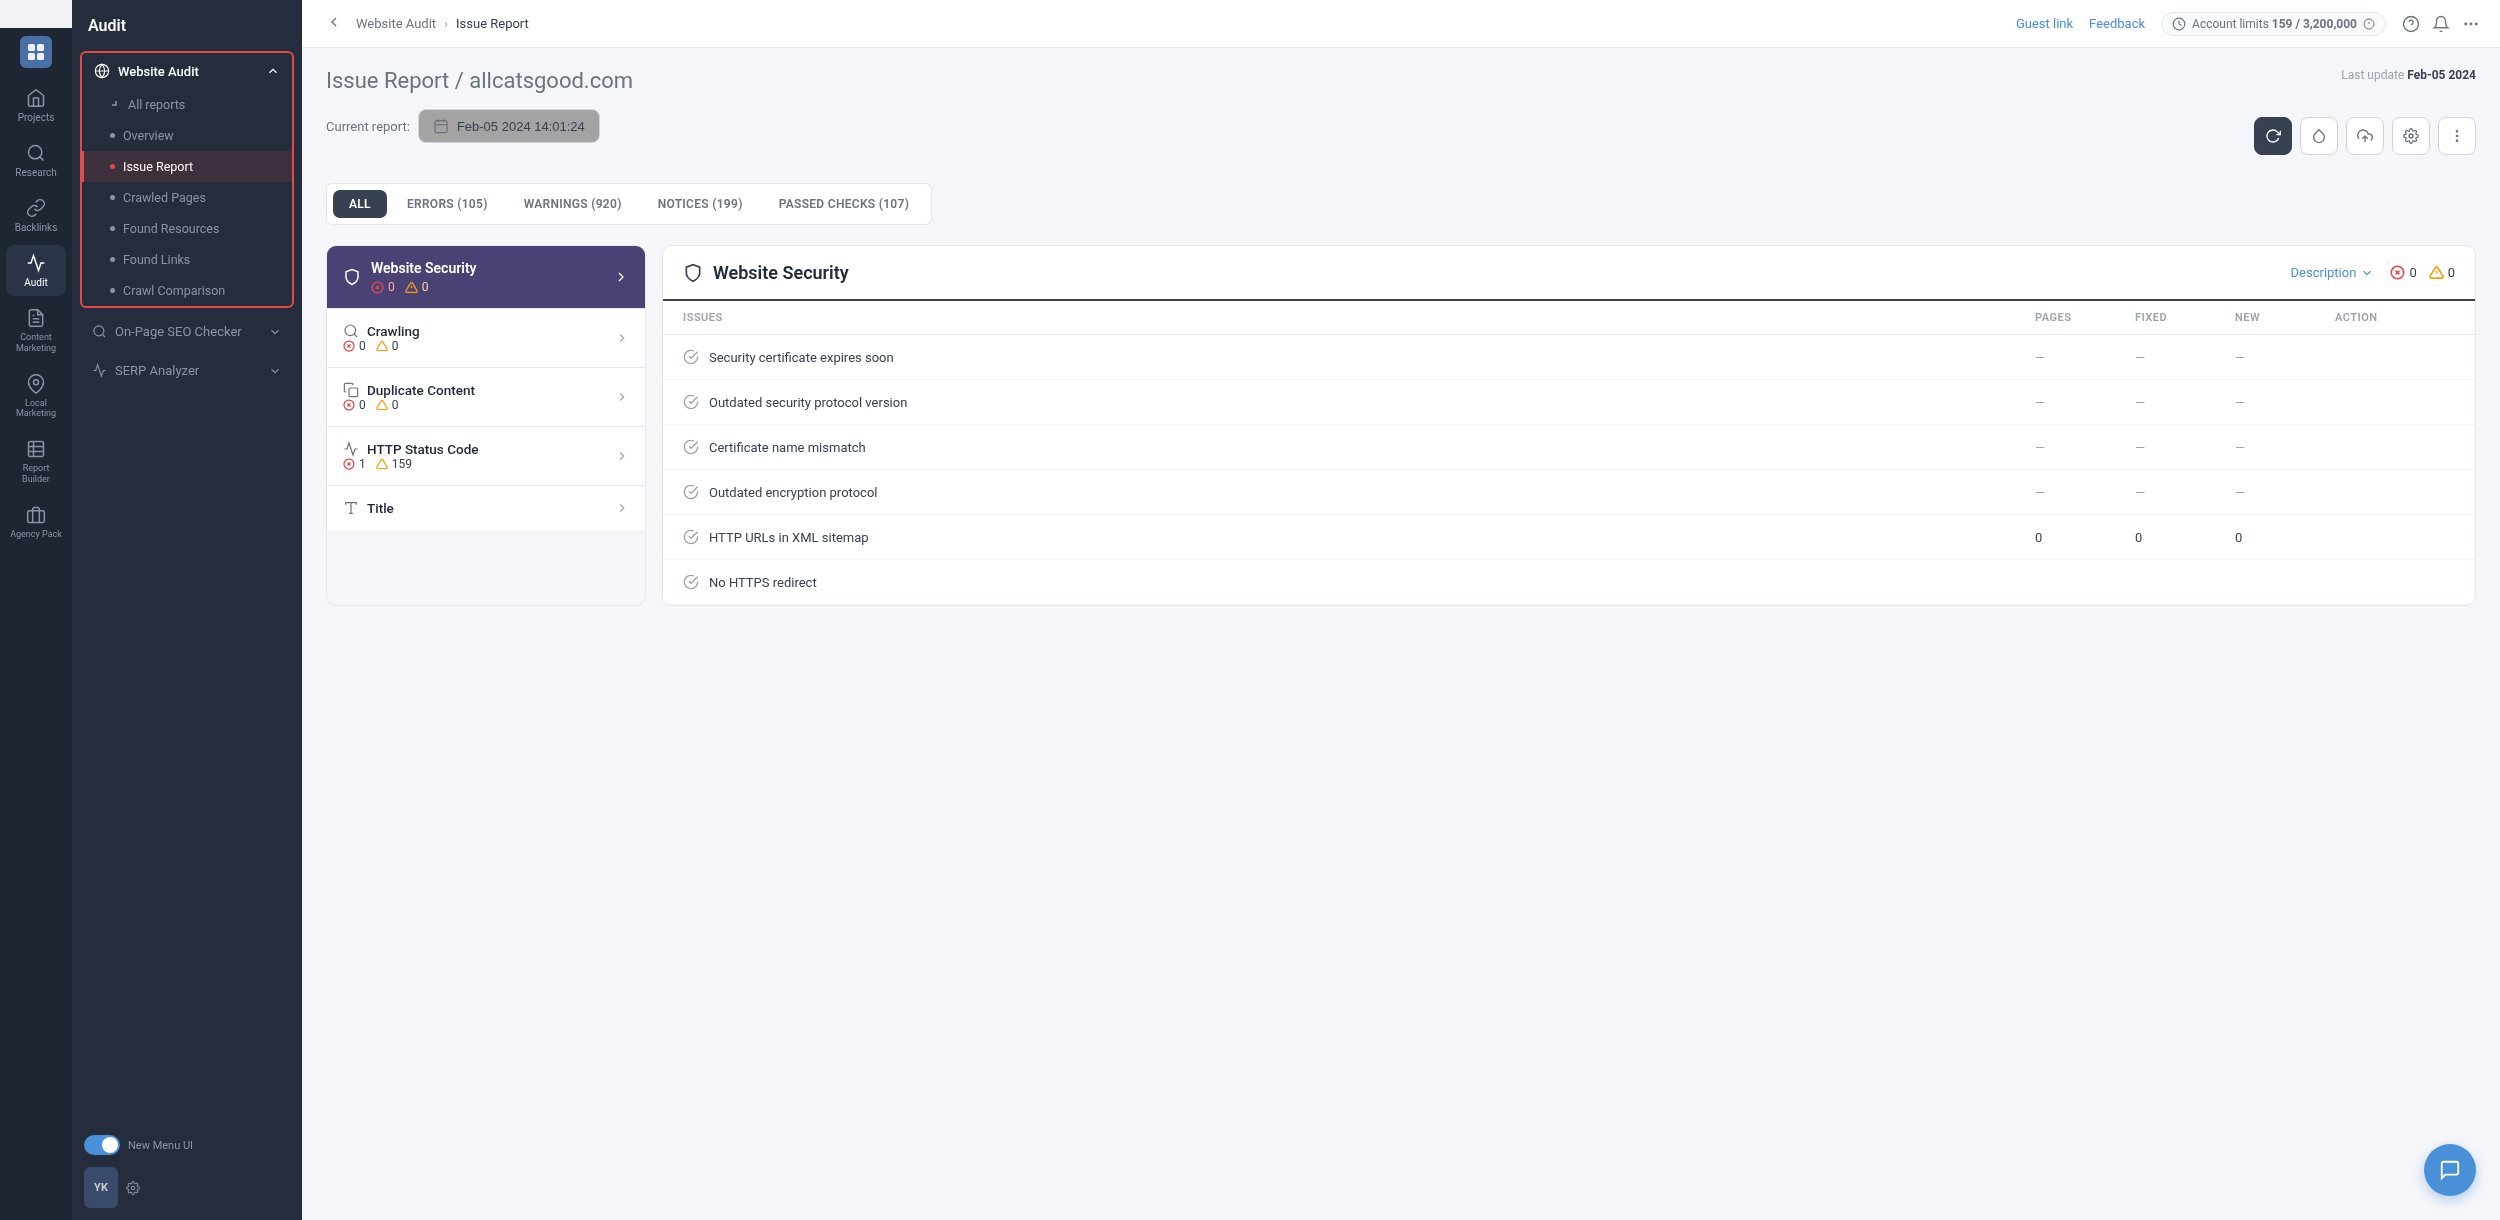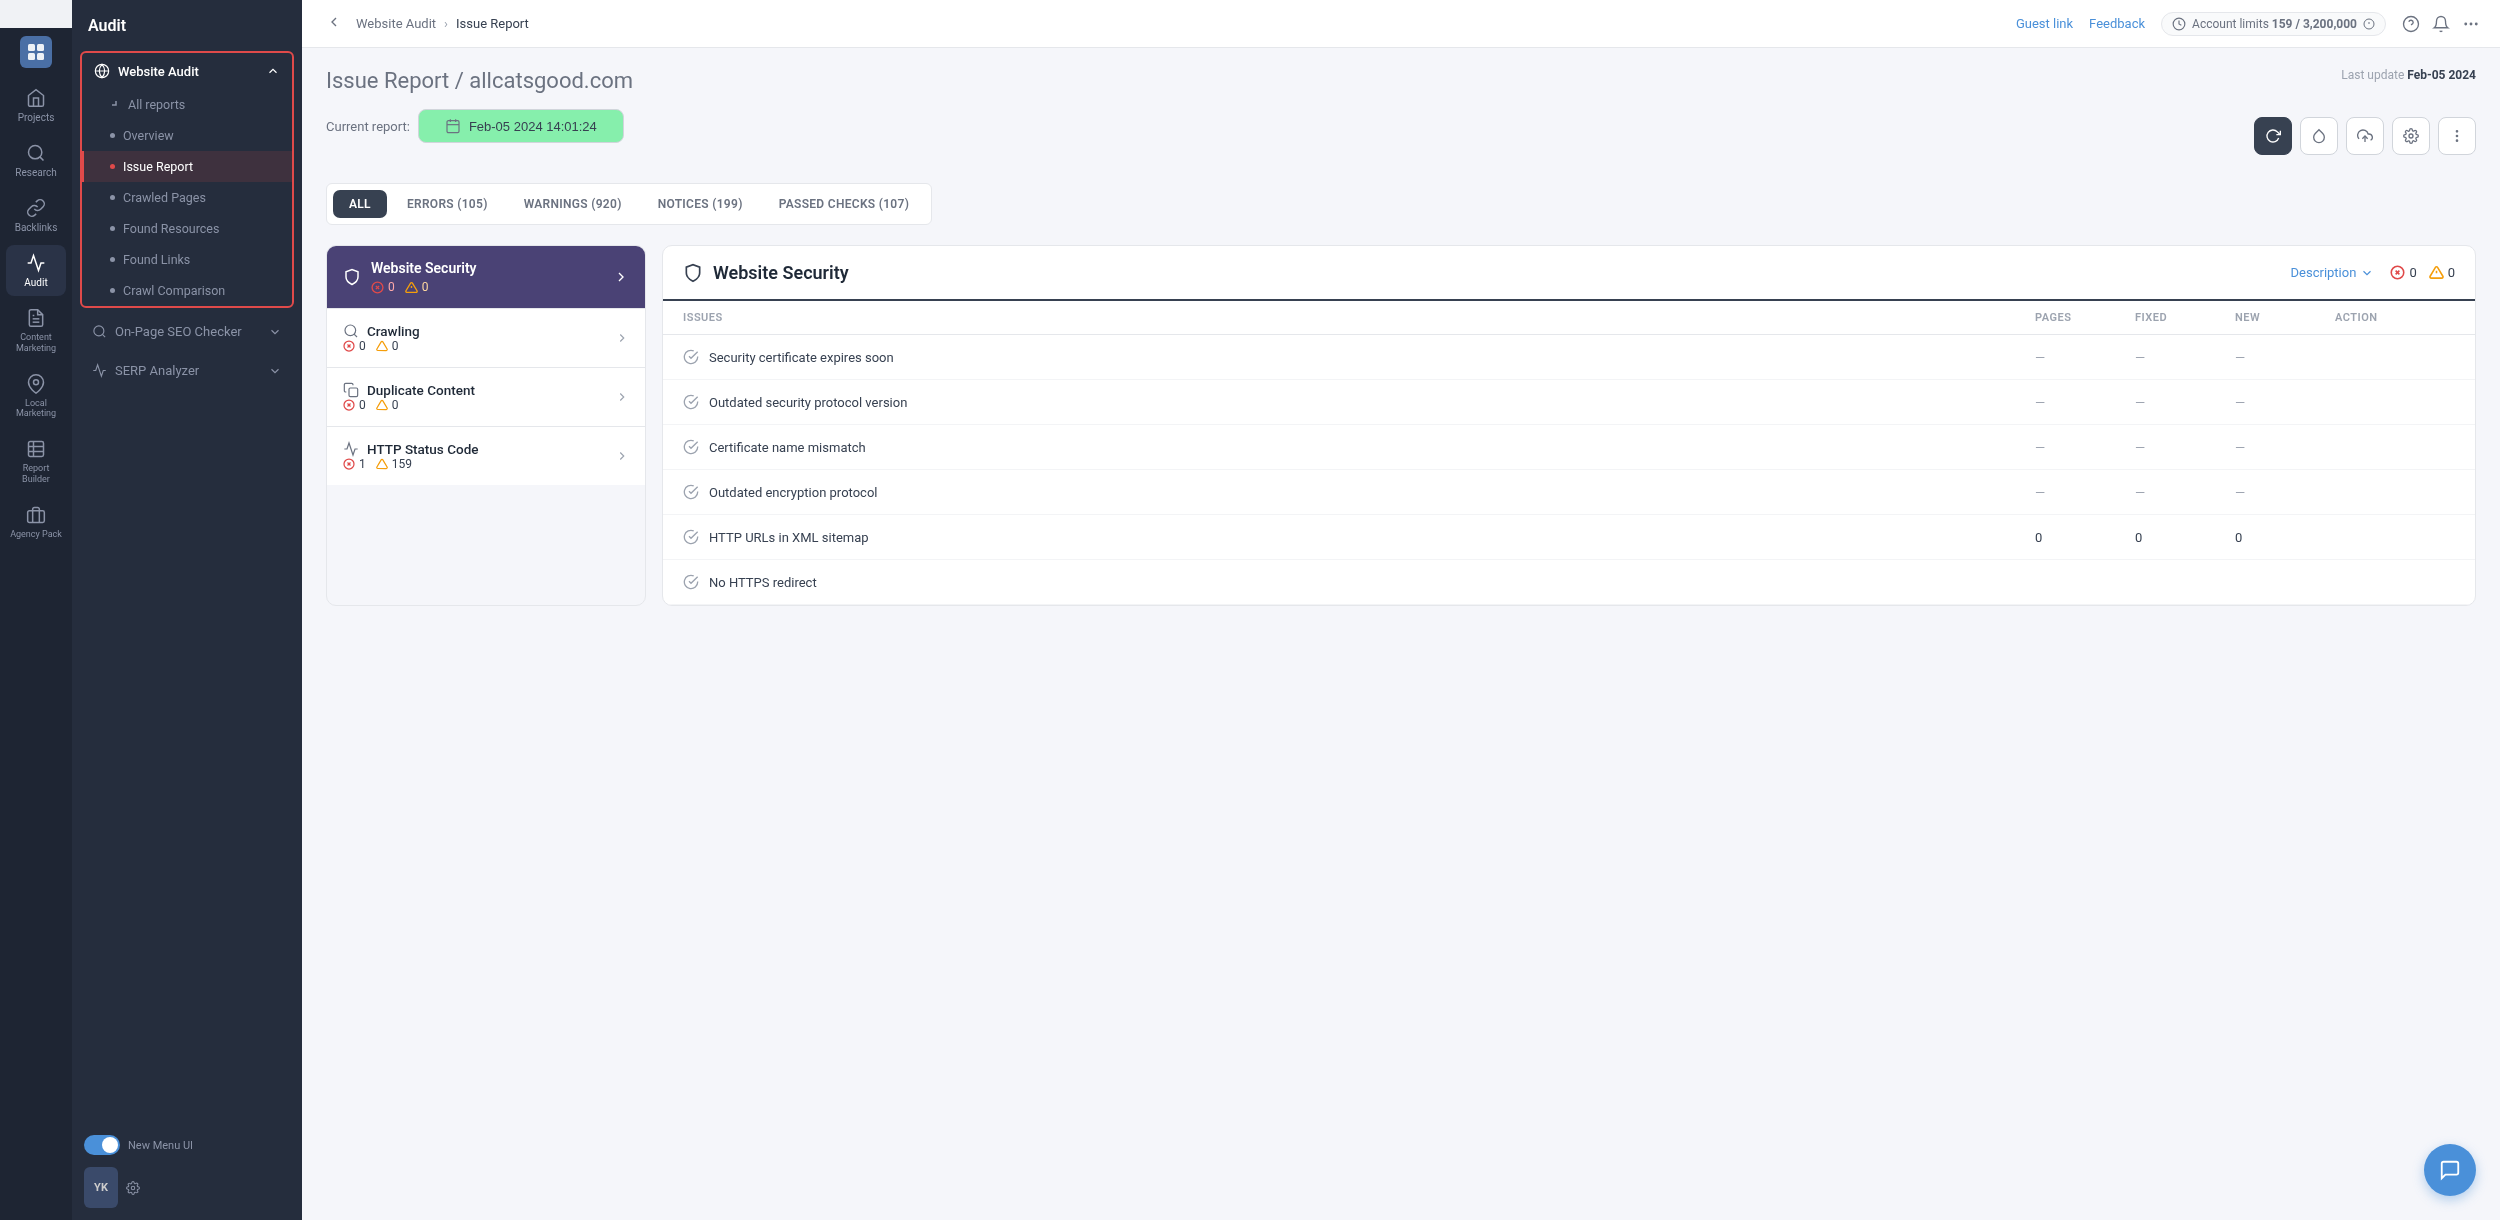--- a/index.html
+++ b/index.html
@@ -203,24 +203,24 @@
       gap: 8px;
       margin-bottom: 20px;
     }
     .report-label { font-size: 13px; color: #6b7280; }
     .report-date-btn {
       display: flex;
       align-items: center;
       gap: 8px;
       border: 1px solid #d1d5db;
       border-radius: 8px;
-      padding: 8px 26px;
+      padding: 8px 14px;
       font-size: 13px;
       color: #374151;
-      background: #86efac;
+      background: #a3a3a3;
       cursor: pointer;
     }
 
     .toolbar-right {
       display: flex;
       align-items: center;
       gap: 8px;
     }
     .toolbar-btn {
       width: 38px; height: 38px;
@@ -775,20 +775,35 @@
                   </svg>
                 159
               </span>
             </div>
           </div>
           <svg width="14" height="14" viewBox="0 0 24 24" fill="none" stroke="#9ca3af" stroke-width="2">
             <polyline points="9 18 15 12 9 6"></polyline>
           </svg>
         </div>
 
+        <div class="category-item">
+          <div class="item-left">
+            <div class="item-name">
+              <svg width="16" height="16" viewBox="0 0 24 24" fill="none" stroke="#6b7280" stroke-width="1.8">
+                <polyline points="4 7 4 4 20 4 20 7"></polyline>
+                  <line x1="9" y1="20" x2="15" y2="20"></line>
+                  <line x1="12" y1="4" x2="12" y2="20"></line>
+              </svg>
+              <span>Title</span>
+            </div>
+          </div>
+          <svg width="14" height="14" viewBox="0 0 24 24" fill="none" stroke="#9ca3af" stroke-width="2">
+            <polyline points="9 18 15 12 9 6"></polyline>
+          </svg>
+        </div>
       </div>
 
       <div class="right-panel">
         <div class="right-panel-header">
           <div class="right-panel-title">
             <svg width="20" height="20" viewBox="0 0 24 24" fill="none" stroke="#374151" stroke-width="2">
               <path d="M12 22s8-4 8-10V5l-8-3-8 3v7c0 6 8 10 8 10z"></path>
             </svg>
             <span>Website Security</span>
           </div>

